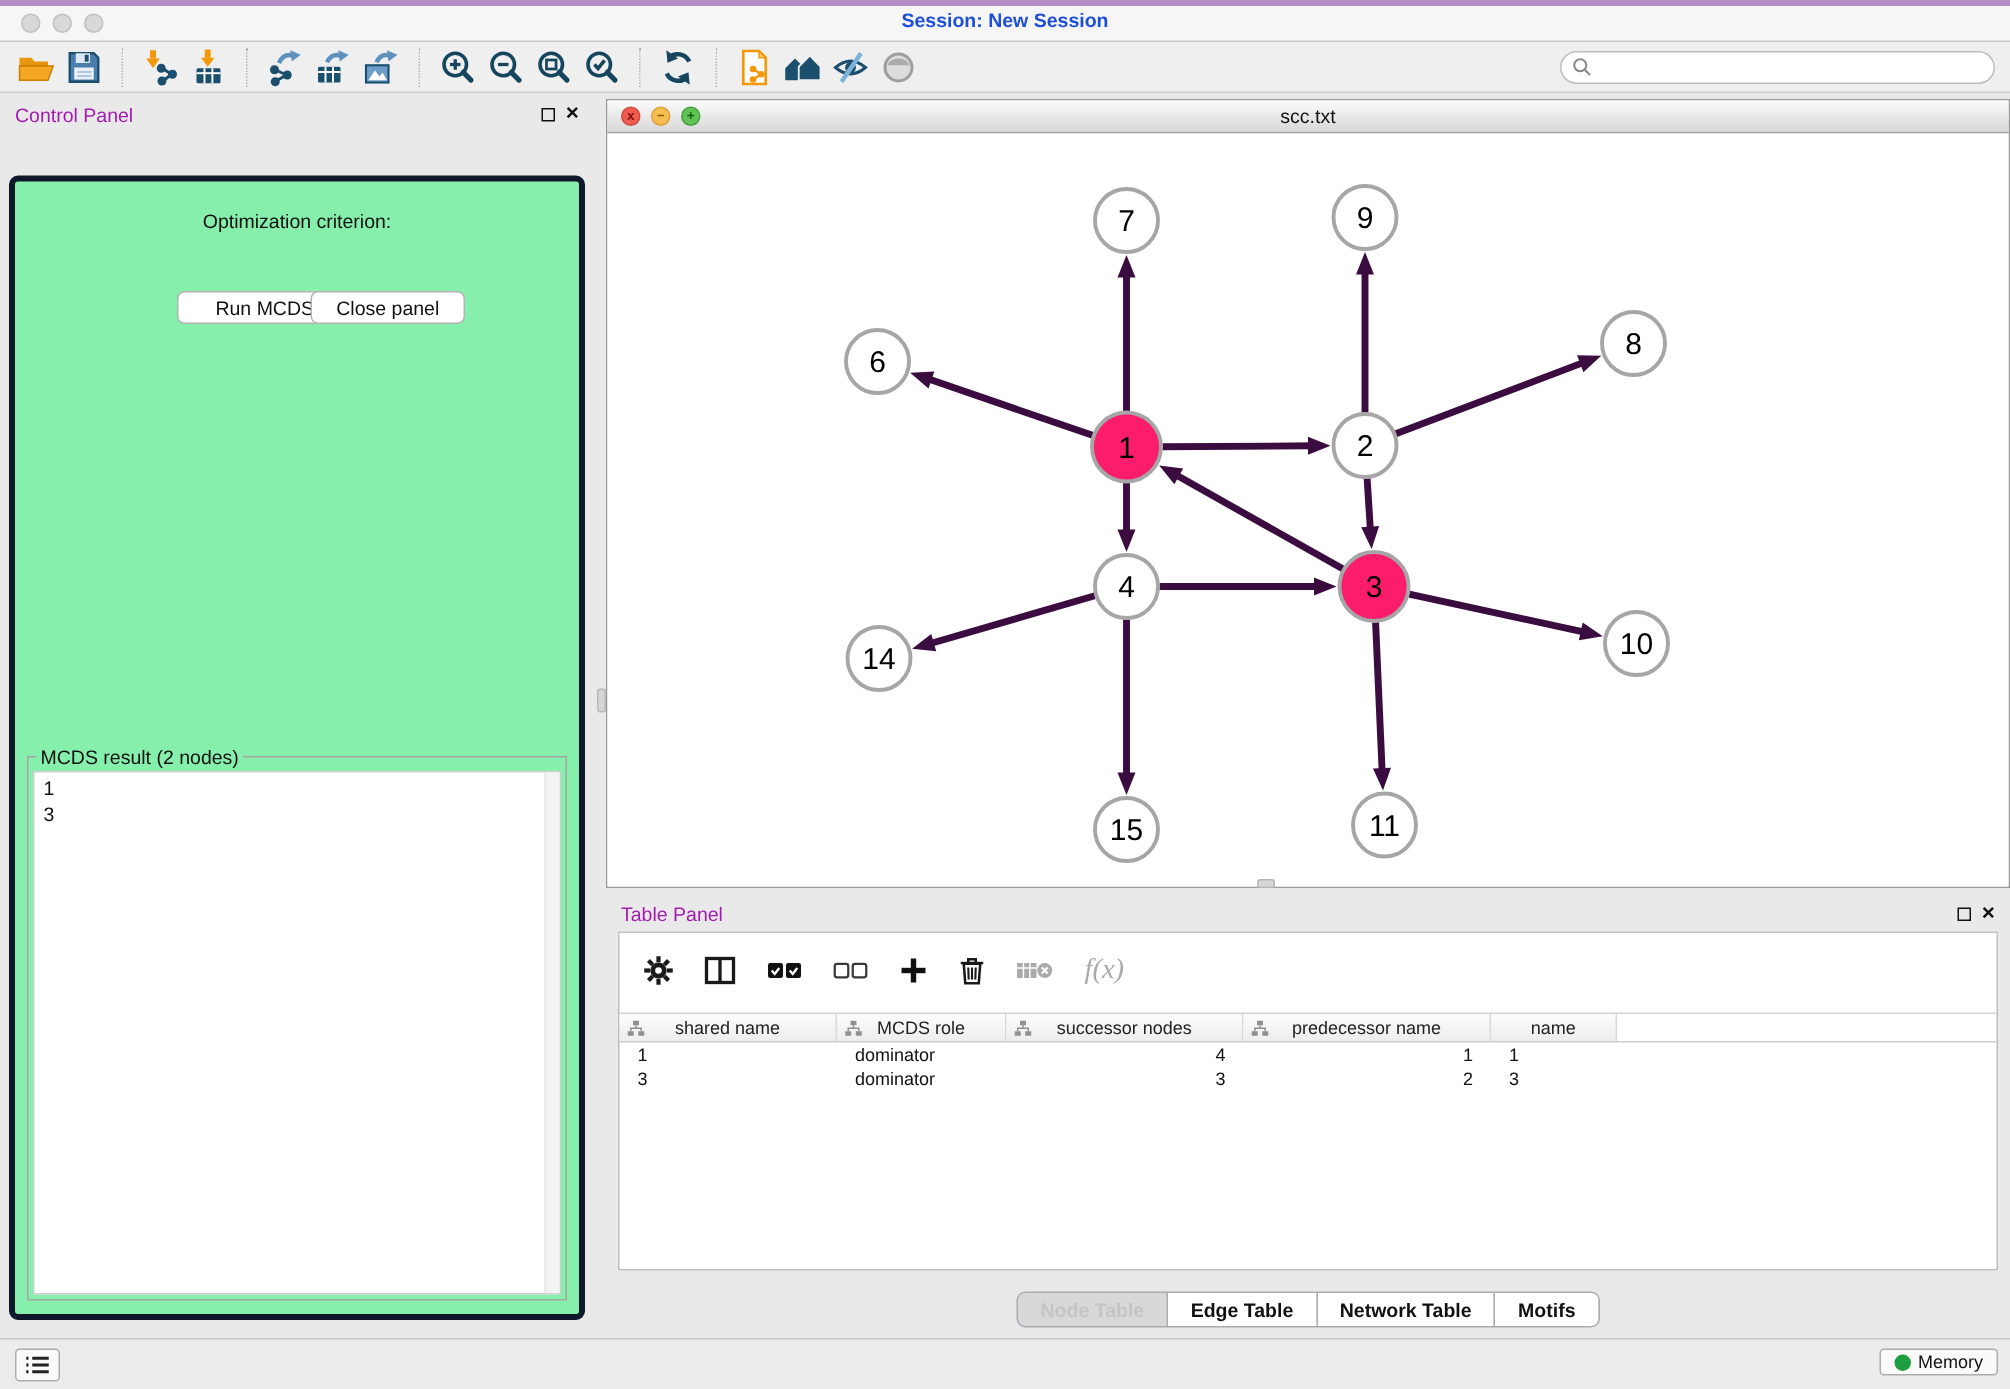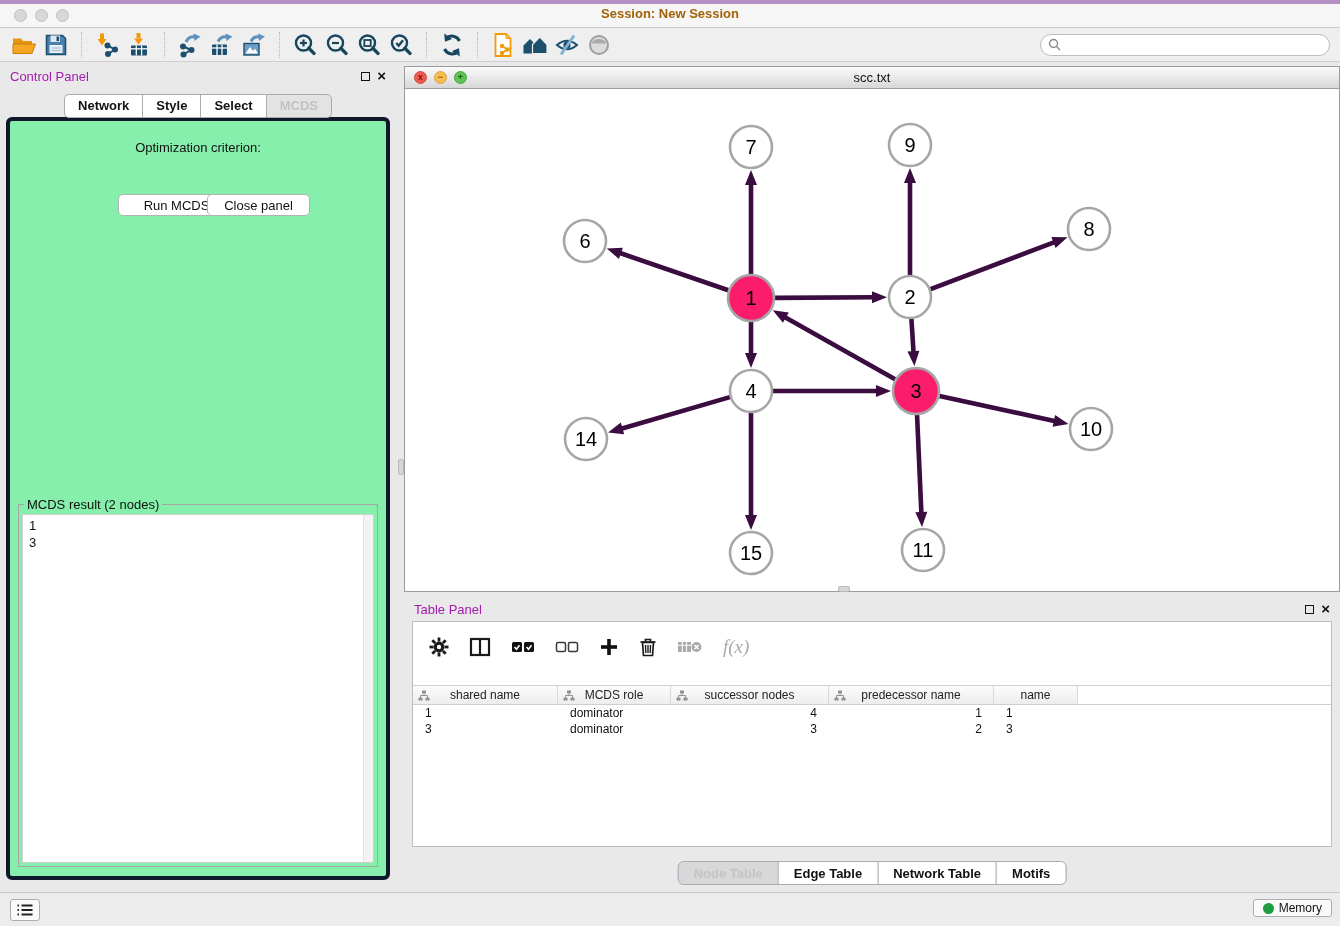--- a/index.html
+++ b/index.html
@@ -14,21 +14,21 @@
   }
   
   #purple-strip { position:absolute; left:0; top:0; width:1340px; height:4px; background:#B48FC4; z-index:5;}
   #titlebar {
     position:absolute; left:0; top:0; width:1340px; height:28px;
     background:#F6F6F6; border-bottom:1px solid #C9C9C9;
     display:flex; align-items:center; justify-content:center;
   }
   .tl-dot { width:13px; height:13px; border-radius:50%; background:#D8D8D8; border:1px solid #C0C0C0; }
   #traffic-main { position:absolute; left:14px; top:9px; display:flex; gap:8px; }
-  #main-title { color:#a16207; font-weight:bold; font-size:13px; }
+  #main-title { color:#1d4ed8; font-weight:bold; font-size:13px; }
   
   #toolbar {
     position:absolute; left:0; top:28px; width:1340px; height:34px;
     background:#EFEFEF; border-bottom:1px solid #CFCFCF;
     display:flex; align-items:center; padding-left:8px;
   }
   .tbtn { width:32px; height:30px; display:flex; align-items:center; justify-content:center; flex:0 0 auto; cursor:default;}
   .tbtn svg { width:26px; height:26px; }
   .tsep { width:1px; height:26px; border-left:1px dotted #B5B5B5; margin:0 9px; flex:0 0 auto;}
   #search-box {
@@ -97,21 +97,21 @@
   #nw-canvas { position:absolute; left:0; top:22px; width:934px; height:502px; background:#fff;}
   #graph-svg { width:100%; height:100%; }
   .grip { position:absolute; background:#D6D6D6; border:1px solid #B8B8B8; border-radius:2px; }
   #left-grip { left:398px; top:459px; width:6px; height:16px; }
   #bottom-grip { left:838px; top:586px; width:12px; height:6px; }
   
   #table-panel { position:absolute; left:404px; top:595px; width:936px; height:297px; background:#E9E9E9; }
   #tp-box { position:absolute; left:8px; right:8px; top:26px; height:226px; background:#fff; border:1px solid #BDBDBD; overflow:hidden;}
   #tp-toolbar { height:50px; display:flex; align-items:center; padding-left:16px; gap:20px; }
   .tp-icon { display:flex; align-items:center; justify-content:center; cursor:default;}
-  #tp-table { position:absolute; left:0; right:0; top:53px; bottom:0;margin-top:10px; }
+  #tp-table { position:absolute; left:0; right:0; top:53px; bottom:0; }
   #tp-header-row { display:flex; border-top:1px solid #D2D2D2; border-bottom:1px solid #CFCFCF; height:20px; }
   .th {
     position:relative; height:100%; background:linear-gradient(#FCFCFC,#EDEDED);
     border-right:1px solid #D8D8D8; display:flex; align-items:center; justify-content:center;
     font-size:12px; color:#222; cursor:default;
   }
   .th .th-icon { position:absolute; left:5px; top:4px; }
   .tr { display:flex; height:16px; align-items:center; }
   .td { font-size:12px; padding:0 12px; height:100%; line-height:16px; overflow:hidden; }
   #tp-tabs {
@@ -311,26 +311,20 @@
 </div>
 
 <div id="control-panel">
   <div class="panel-header">
     <span class="panel-title">Control Panel</span>
     <span class="panel-header-icons">
       <span class="float-icon"></span>
       <span class="close-icon">×</span>
     </span>
   </div>
-  <div id="cp-tabs">
-      <div class="cp-tab">Network</div>
-      <div class="cp-tab">Style</div>
-      <div class="cp-tab">Select</div>
-      <div class="cp-tab active">MCDS</div>
-    </div>
   <div id="cp-body">
     <div id="opt-label">Optimization criterion:</div>
     <div class="cp-btn" id="run-btn">Run MCDS</div>
     <div class="cp-btn" id="closepanel-btn">Close panel</div>
     <fieldset id="result-fieldset">
       <legend>MCDS result (2 nodes)</legend>
       <div id="result-box">
         <div id="result-lines">1
 3</div>
         <div id="result-scroll"></div>

